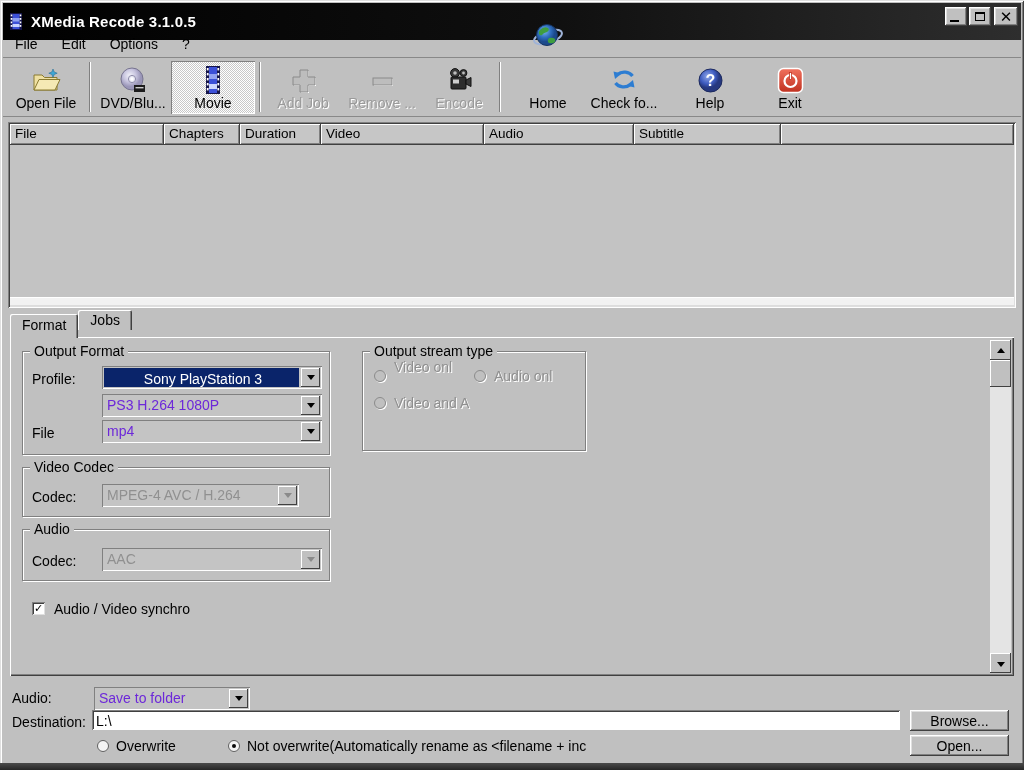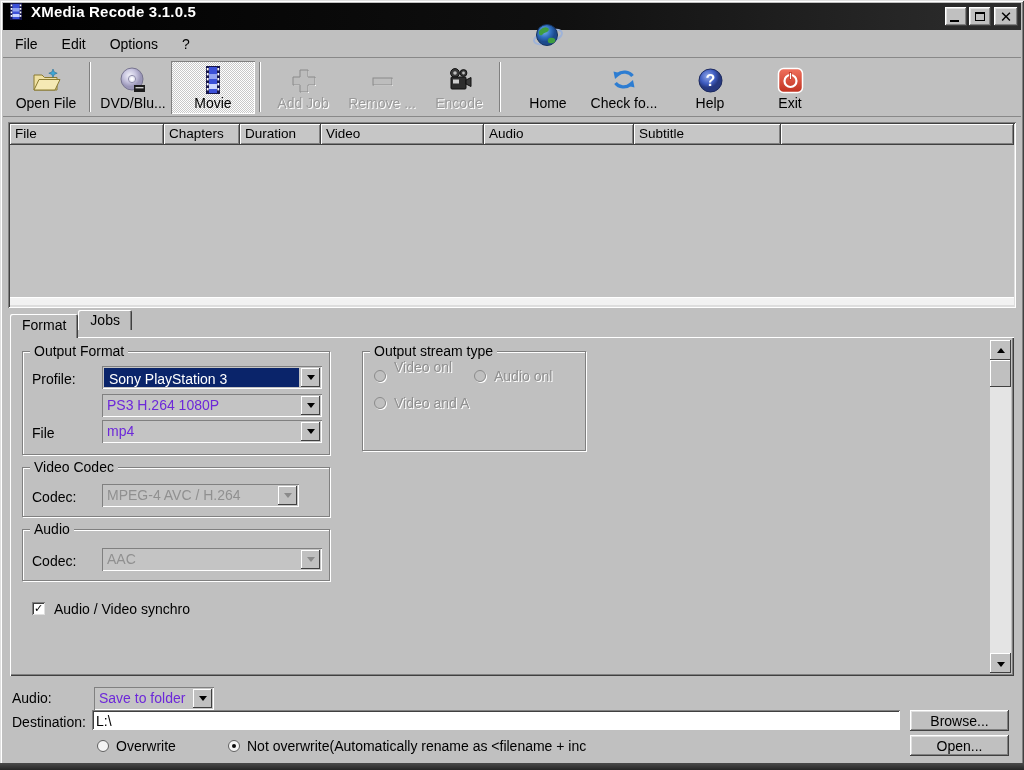--- a/index.html
+++ b/index.html
@@ -5,23 +5,23 @@
   html,body{margin:0;padding:0;background:#c0c0c0;}
   *{box-sizing:border-box;font-family:"Liberation Sans","DejaVu Sans",sans-serif;}
   .window{position:relative;width:1024px;height:770px;background:#c0c0c0;overflow:hidden;
     box-shadow:inset 1px 1px 0 #dfdfdf,inset -1px -1px 0 #404040,inset 2px 2px 0 #ffffff,inset -2px -2px 0 #808080;}
   
   .raised{box-shadow:inset -1px -1px 0 #404040,inset 1px 1px 0 #ffffff,inset -2px -2px 0 #808080,inset 2px 2px 0 #dfdfdf;}
   .raisedthin{box-shadow:inset -1px -1px 0 #404040,inset 1px 1px 0 #ffffff;}
   .sunken{box-shadow:inset 1px 1px 0 #808080,inset -1px -1px 0 #ffffff,inset 2px 2px 0 #404040,inset -2px -2px 0 #dfdfdf;}
   .sunkenthin{box-shadow:inset 1px 1px 0 #808080,inset -1px -1px 0 #ffffff;}
   
-  .titlebar{position:absolute;left:3px;top:3px;right:3px;height:27px;
+  .titlebar{position:absolute;left:3px;top:3px;right:3px;height:37px;
     background:linear-gradient(90deg,#000 0%,#101010 55%,#2e2e2e 100%);
-    display:flex;align-items:flex-start;color:#fff;}
+    display:flex;align-items:center;color:#fff;}
   .title-text{font-size:15px;font-weight:bold;margin-left:7px;letter-spacing:.2px;}
   .winbtns{position:absolute;right:3px;top:4px;display:flex;}
   .winbtn{width:22px;height:19px;background:#c0c0c0;position:relative;margin-left:2px;display:flex;align-items:center;justify-content:center;}
   .glyph-min{position:absolute;left:5px;bottom:4px;width:9px;height:2px;background:#000;}
   .glyph-max{width:10px;height:9px;border:1px solid #000;border-top:2px solid #000;}
   .glyph-close{font-size:15px;font-weight:bold;color:#000;line-height:1;}
   
   .menubar{position:absolute;left:3px;top:30px;right:3px;height:27px;display:flex;align-items:center;font-size:14px;color:#000;padding-left:12px;}
   .menu-item{margin-right:24px;}
   
@@ -307,21 +307,21 @@
     <div class="tab active">Format</div>
     <div class="tab inactive">Jobs</div>
   </div>
 
   <div class="tabpanel">
 
     <div class="group" style="left:12px;top:8px;width:308px;height:110px;">
       <div class="group-frame"></div>
       <div class="group-title">Output Format</div>
       <div class="flabel" style="left:10px;top:26px;">Profile:</div>
-      <div class="combo sunkenthin" style="left:80px;top:21px;width:220px;">
+      <div class="combo sunkenthin" style="left:80px;top:21px;width:220px;text-align:center;">
         <div class="ctext sel">Sony PlayStation 3</div>
         <div class="cbtn raisedthin">
             <span class="arrow-dn"></span>
           </div>
       </div>
       <div class="combo sunkenthin" style="left:80px;top:49px;width:220px;">
         <div class="ctext">PS3 H.264 1080P</div>
         <div class="cbtn raisedthin">
             <span class="arrow-dn"></span>
           </div>
@@ -380,21 +380,21 @@
           <span class="arrow-up"></span>
         </div>
       <div class="sthumb raisedthin"></div>
       <div class="sbtn raisedthin" style="bottom:0;">
           <span class="arrow-dn" style="margin-top:6px;"></span>
         </div>
     </div>
   </div>
 
   <div class="blabel" style="left:12px;top:690px;">Audio:</div>
-  <div class="combo sunkenthin" style="left:94px;top:687px;width:120px;">
+  <div class="combo sunkenthin" style="left:94px;top:687px;width:156px;">
     <div class="ctext">Save to folder</div>
     <div class="cbtn raisedthin">
         <span class="arrow-dn"></span>
       </div>
   </div>
 
   <div class="blabel" style="left:12px;top:714px;">Destination:</div>
   <input class="textinput" style="left: 92px; top: 710px; width: 808px;" value="L:\">
   <div class="pushbtn raised" style="left:910px;top:710px;width:99px;">Browse...</div>
 

